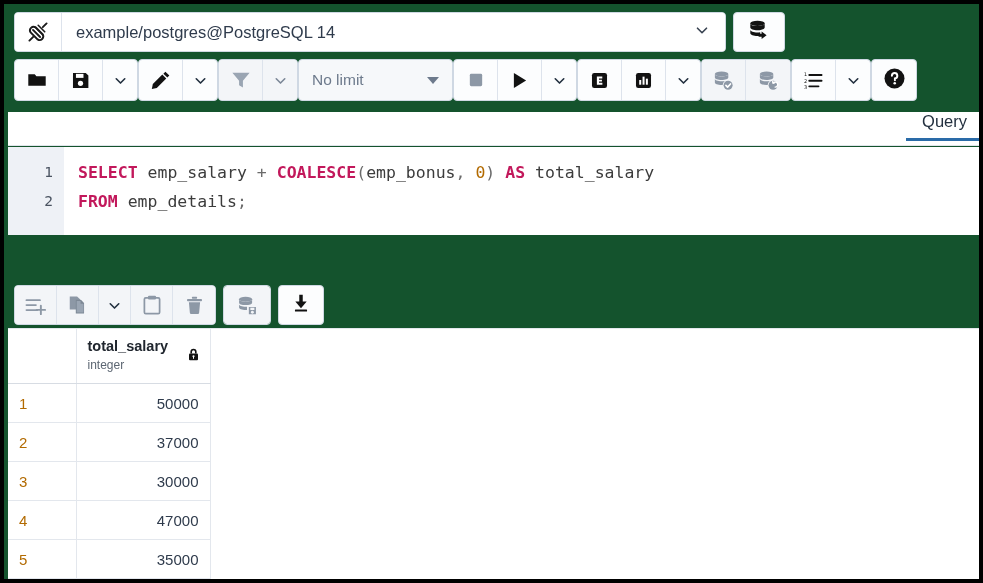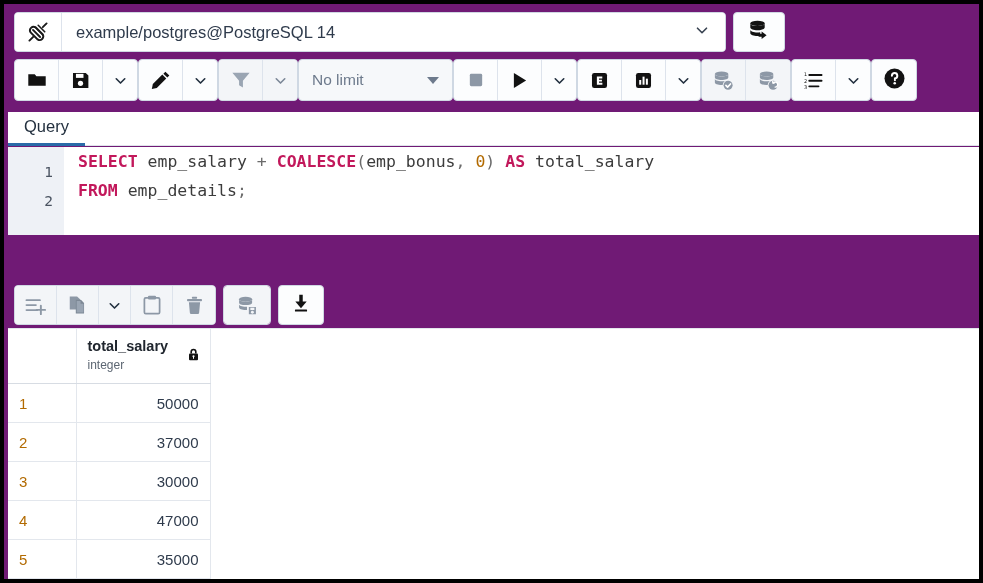--- a/index.html
+++ b/index.html
@@ -12,21 +12,21 @@
     height: 583px;
     font-family: "Liberation Sans", sans-serif;
     overflow: hidden;
   }
   #app {
     position: relative;
     width: 983px;
     height: 583px;
     box-sizing: border-box;
     border: 4px solid #000000;
-    background: #701a75;
+    background: #14532d;
     overflow: hidden;
   }
 
   
   .btn {
     box-sizing: border-box;
     background: #fcfdfe;
     border: 1px solid #cfd8e3;
     border-radius: 4px;
     display: flex;
@@ -146,21 +146,21 @@
     color: #3a4452;
     cursor: pointer;
     border-bottom: 3px solid transparent;
     margin-bottom: -1px;
     white-space: nowrap;
   }
   .tab.active {
     border-bottom-color: #2a6ba8;
     color: #23303f;
   }
-  #qtabs { top: 108px; height: 34px; }
+  #qtabs { top: 108px; height: 34px; flex-direction: column; }
   #otabs { top: 234px; height: 34px; }
 
   
   #editor {
     position: absolute;
     left: 4px; top: 143px;
     width: 975px;
     height: 88px;
     background: #ffffff;
     display: flex;
@@ -176,21 +176,21 @@
   #gutter div {
     text-align: right;
     padding-right: 11px;
     font-family: "DejaVu Sans Mono", monospace;
     font-size: 14.5px;
     line-height: 29px;
     color: #4a5361;
   }
   #code {
     flex: 1;
-    padding: 0 0 0 14px;
+    padding: 11px 0 0 14px;
     font-family: "DejaVu Sans Mono", monospace;
     font-size: 16.5px;
     line-height: 29px;
     white-space: pre;
     color: #3c3c3c;
   }
   .kw  { color: #c2185b; font-weight: bold; }
   .fn  { color: #c2185b; font-weight: bold; }
   .num { color: #b26a00; }
   .pun { color: #6b6b6b; }

